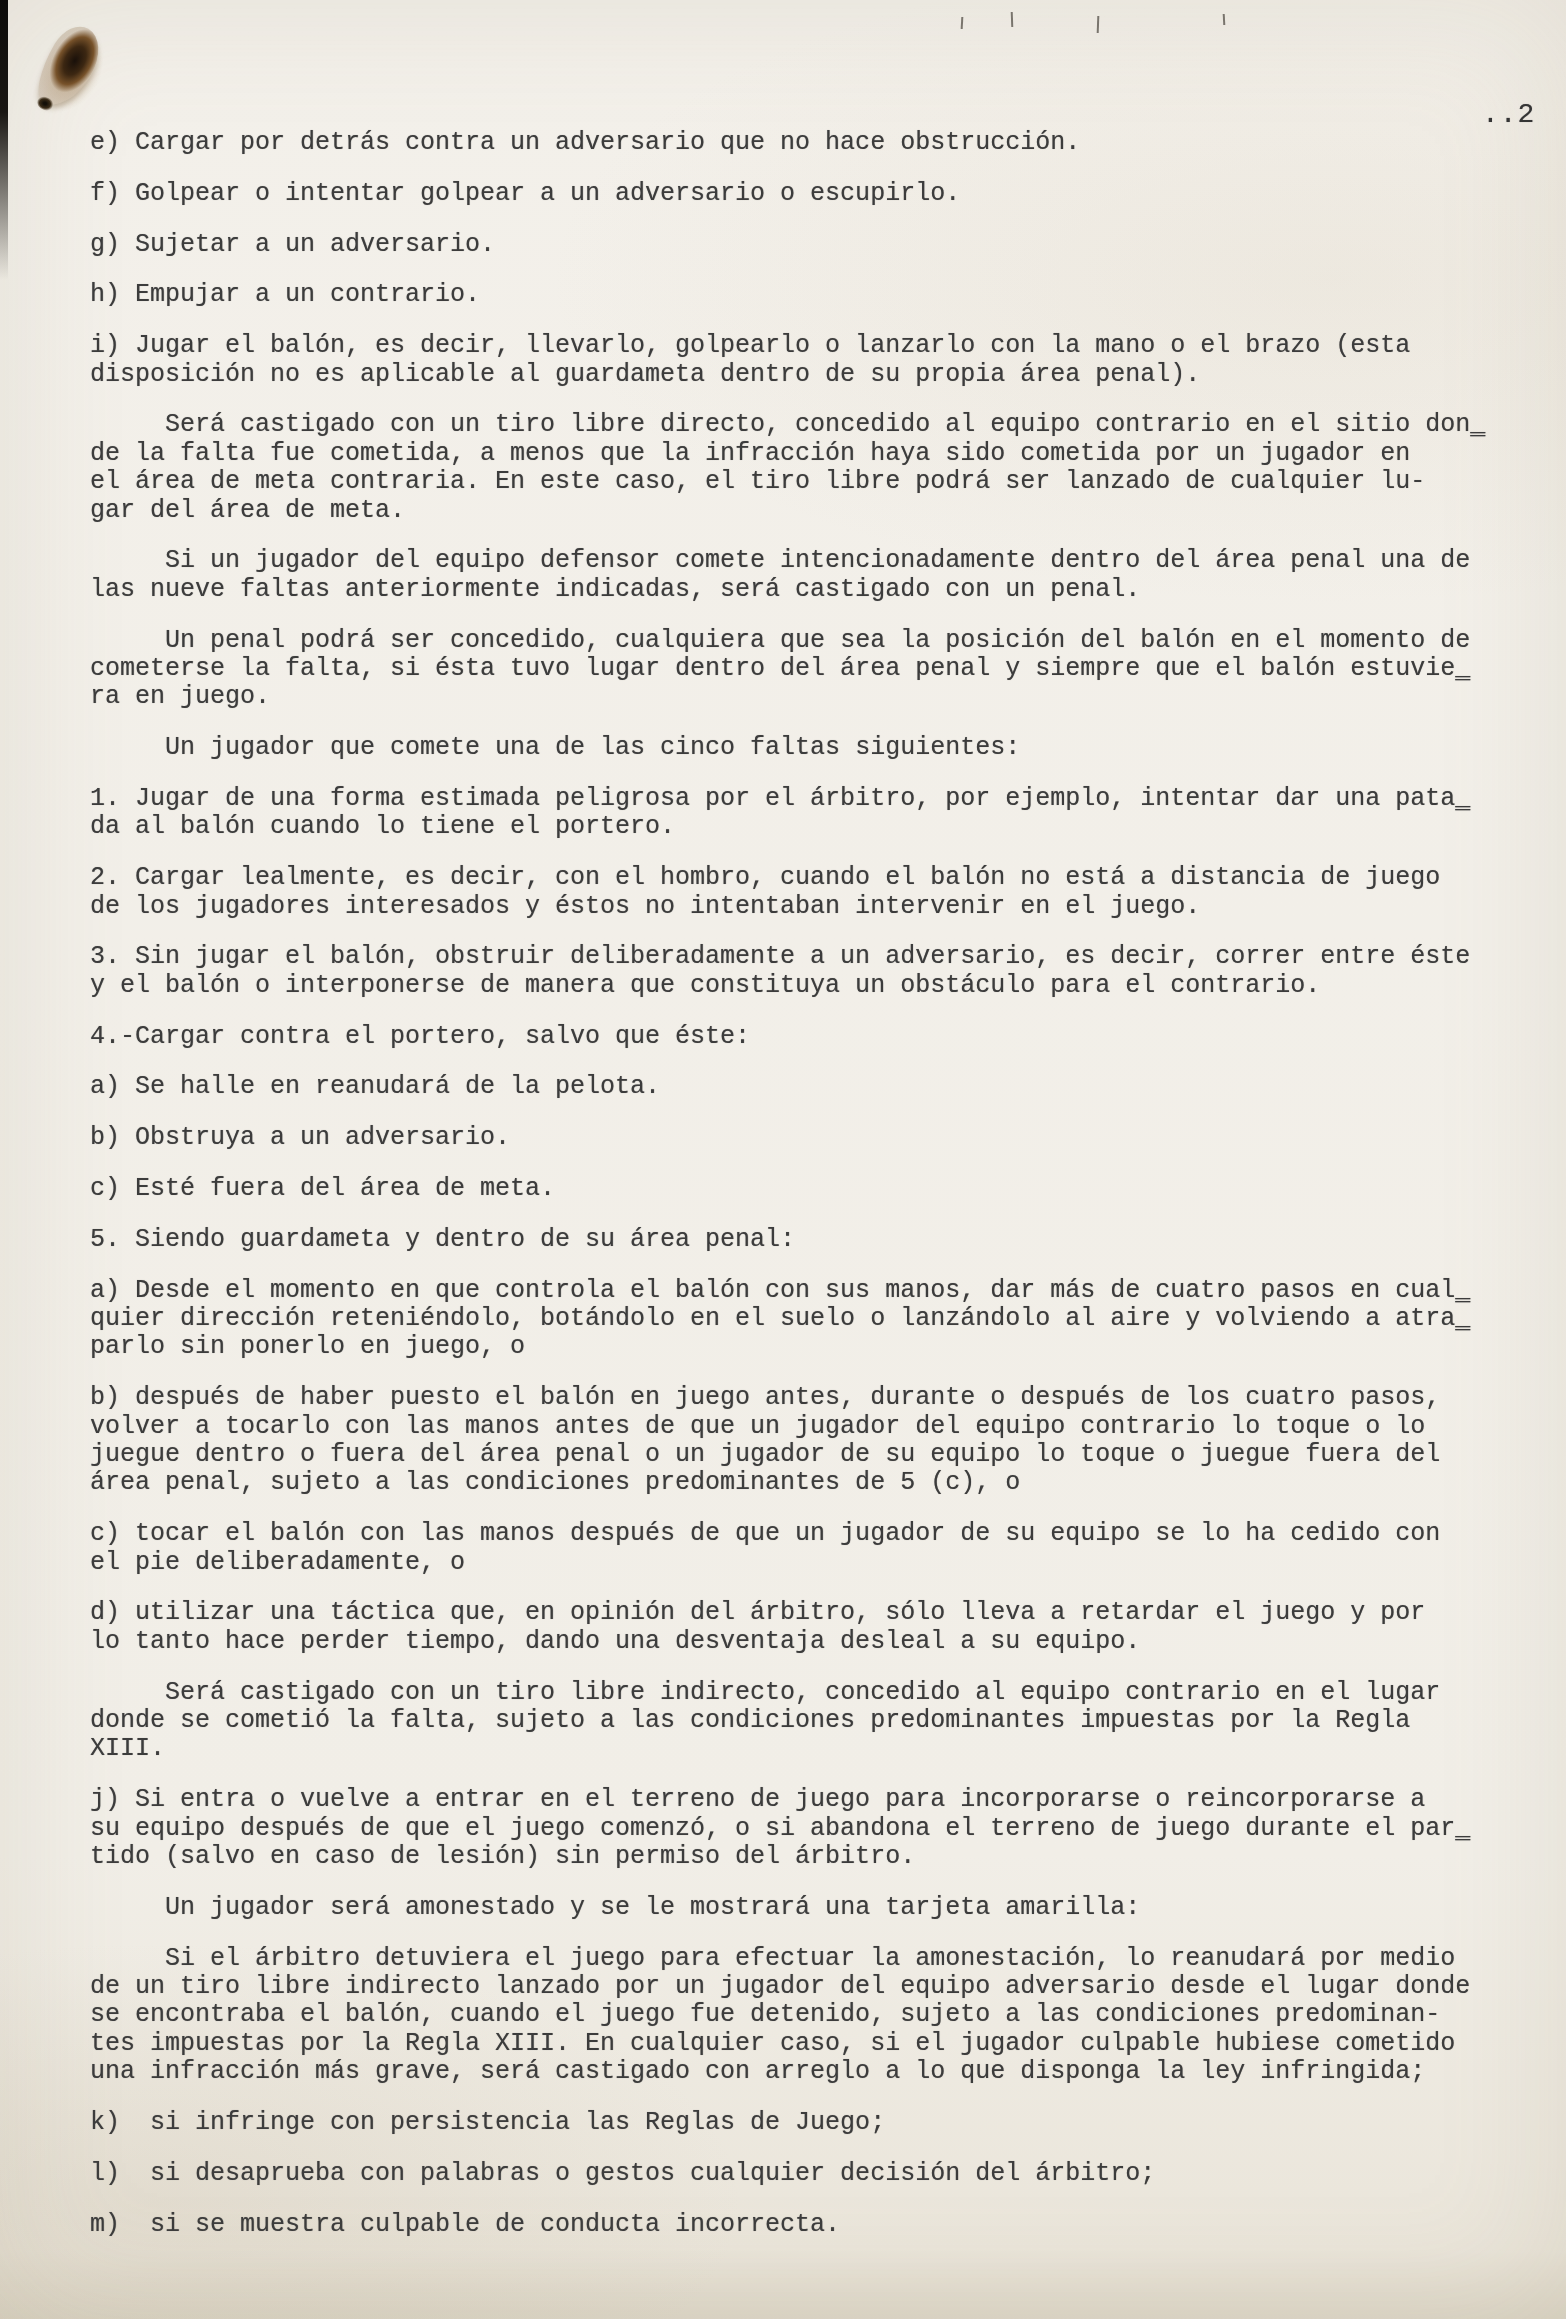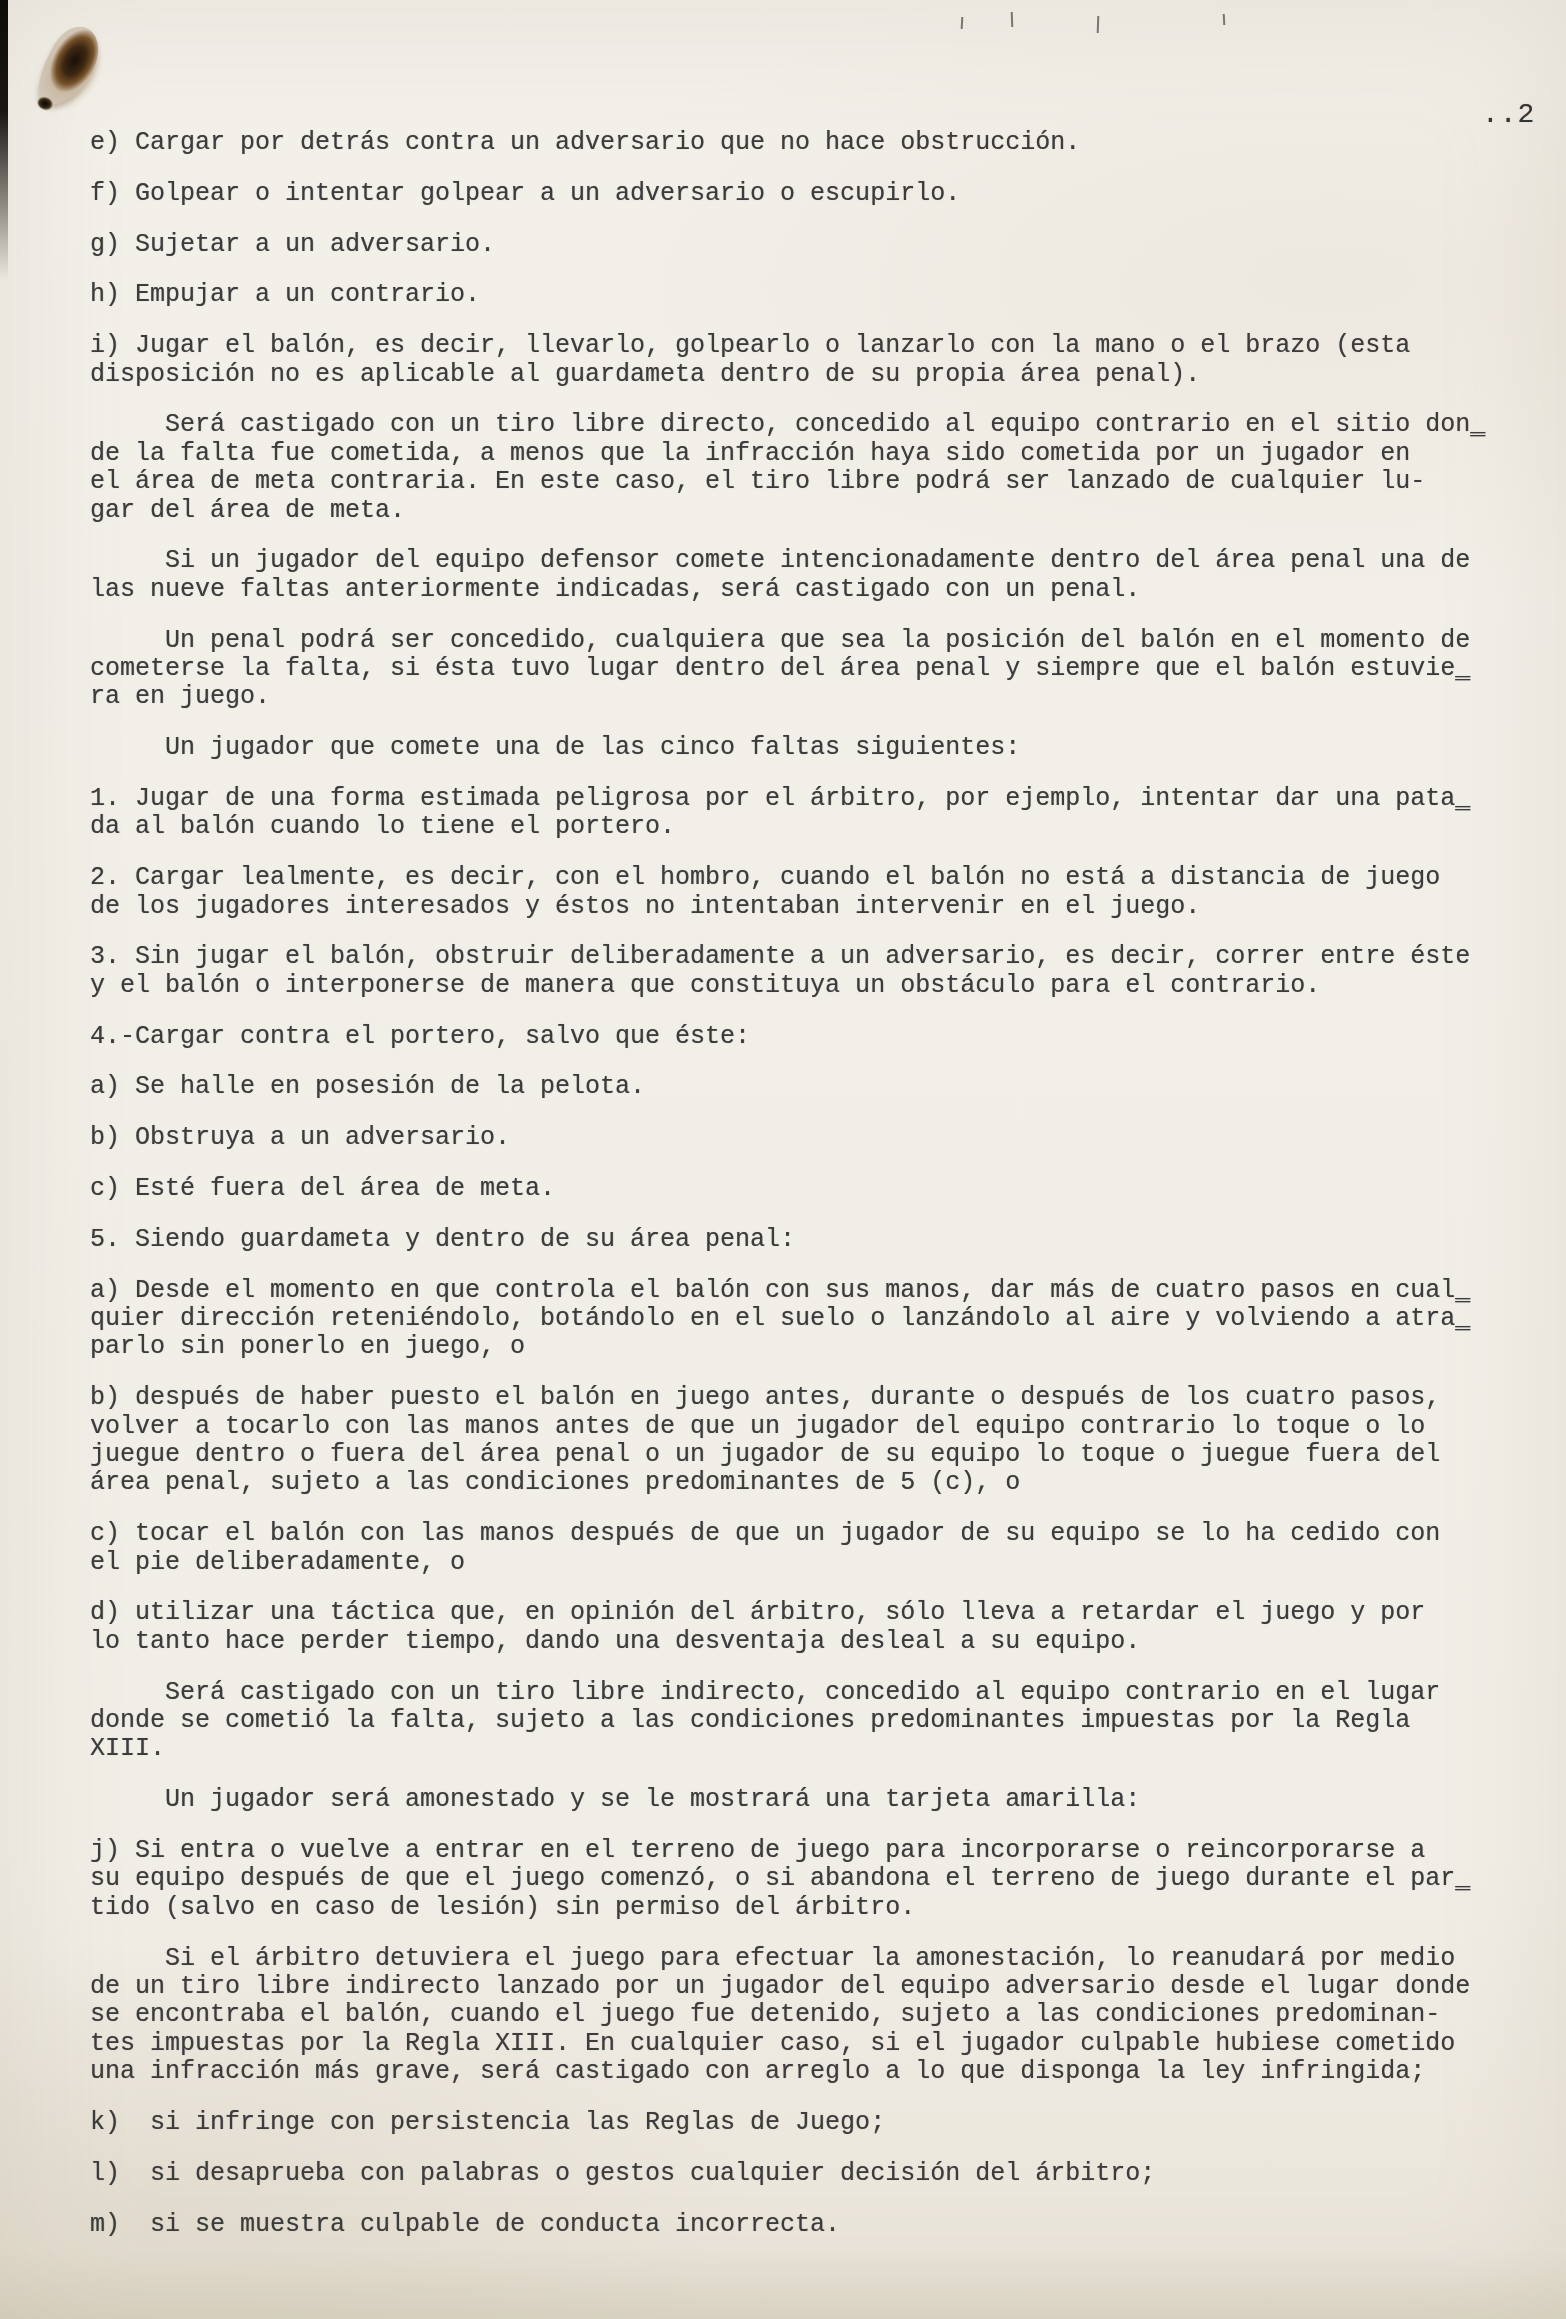--- a/index.html
+++ b/index.html
@@ -126,42 +126,42 @@
 cometerse la falta, si ésta tuvo lugar dentro del área penal y siempre que el balón estuvie‗
 ra en juego.</div>
     <div class="para">     Un jugador que comete una de las cinco faltas siguientes:</div>
     <div class="para">1. Jugar de una forma estimada peligrosa por el árbitro, por ejemplo, intentar dar una pata‗
 da al balón cuando lo tiene el portero.</div>
     <div class="para">2. Cargar lealmente, es decir, con el hombro, cuando el balón no está a distancia de juego
 de los jugadores interesados y éstos no intentaban intervenir en el juego.</div>
     <div class="para">3. Sin jugar el balón, obstruir deliberadamente a un adversario, es decir, correr entre éste
 y el balón o interponerse de manera que constituya un obstáculo para el contrario.</div>
     <div class="para">4.-Cargar contra el portero, salvo que éste:</div>
-    <div class="para">a) Se halle en posesión de la pelota.</div>
+    <div class="para">a) Se halle en reanudará de la pelota.</div>
     <div class="para">b) Obstruya a un adversario.</div>
     <div class="para">c) Esté fuera del área de meta.</div>
     <div class="para">5. Siendo guardameta y dentro de su área penal:</div>
     <div class="para">a) Desde el momento en que controla el balón con sus manos, dar más de cuatro pasos en cual‗
 quier dirección reteniéndolo, botándolo en el suelo o lanzándolo al aire y volviendo a atra‗
 parlo sin ponerlo en juego, o</div>
     <div class="para">b) después de haber puesto el balón en juego antes, durante o después de los cuatro pasos,
 volver a tocarlo con las manos antes de que un jugador del equipo contrario lo toque o lo
 juegue dentro o fuera del área penal o un jugador de su equipo lo toque o juegue fuera del
 área penal, sujeto a las condiciones predominantes de 5 (c), o</div>
     <div class="para">c) tocar el balón con las manos después de que un jugador de su equipo se lo ha cedido con
 el pie deliberadamente, o</div>
     <div class="para">d) utilizar una táctica que, en opinión del árbitro, sólo lleva a retardar el juego y por
 lo tanto hace perder tiempo, dando una desventaja desleal a su equipo.</div>
     <div class="para">     Será castigado con un tiro libre indirecto, concedido al equipo contrario en el lugar
 donde se cometió la falta, sujeto a las condiciones predominantes impuestas por la Regla
 XIII.</div>
-    <div class="para">     Un jugador será amonestado y se le mostrará una tarjeta amarilla:</div>
     <div class="para">j) Si entra o vuelve a entrar en el terreno de juego para incorporarse o reincorporarse a
 su equipo después de que el juego comenzó, o si abandona el terreno de juego durante el par‗
 tido (salvo en caso de lesión) sin permiso del árbitro.</div>
+    <div class="para">     Un jugador será amonestado y se le mostrará una tarjeta amarilla:</div>
     <div class="para">     Si el árbitro detuviera el juego para efectuar la amonestación, lo reanudará por medio
 de un tiro libre indirecto lanzado por un jugador del equipo adversario desde el lugar donde
 se encontraba el balón, cuando el juego fue detenido, sujeto a las condiciones predominan-
 tes impuestas por la Regla XIII. En cualquier caso, si el jugador culpable hubiese cometido
 una infracción más grave, será castigado con arreglo a lo que disponga la ley infringida;</div>
     <div class="para">k)  si infringe con persistencia las Reglas de Juego;</div>
     <div class="para">l)  si desaprueba con palabras o gestos cualquier decisión del árbitro;</div>
     <div class="para">m)  si se muestra culpable de conducta incorrecta.</div>
   </div>
 

